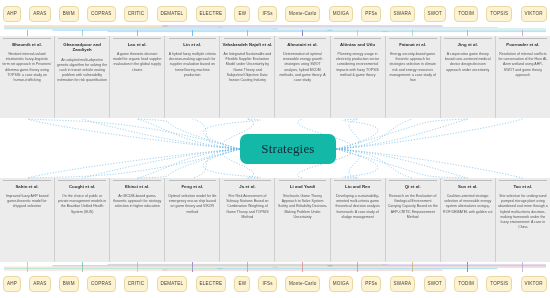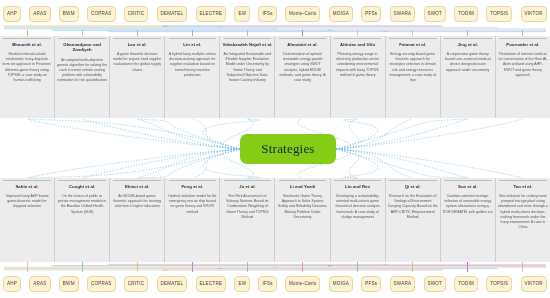--- a/index.html
+++ b/index.html
@@ -27,21 +27,21 @@
   .card:first-child{border-left:none;}
   .card .auth{margin-top:6px;font-size:4.3px;font-weight:bold;color:#2e2e2e;
               line-height:1.25;letter-spacing:.05px;}
   .card .ttl{margin-top:5px;font-size:3.5px;color:#555;line-height:1.45;
              letter-spacing:.02px;}
   .card .topline{position:absolute;top:2px;left:6%;right:6%;height:1px;
                  background:#bdbdbd;}
 
   
   #center-node{position:absolute;left:240px;top:134px;width:96px;height:30px;
-               background:#84cc16;border-radius:7px;display:flex;
+               background:#14b8a6;border-radius:7px;display:flex;
                align-items:center;justify-content:center;z-index:7;
                box-shadow:0 0 0 0 rgba(0,0,0,0);}
   #center-node span{font-family:"Liberation Serif",serif;font-size:13px;
                     color:#122a3a;letter-spacing:.2px;}
 
   
   #curves{position:absolute;left:0;top:0;width:550px;height:298px;z-index:5;}
   #stems{position:absolute;left:0;top:0;width:550px;height:298px;z-index:3;}
 </style>
 </head>

